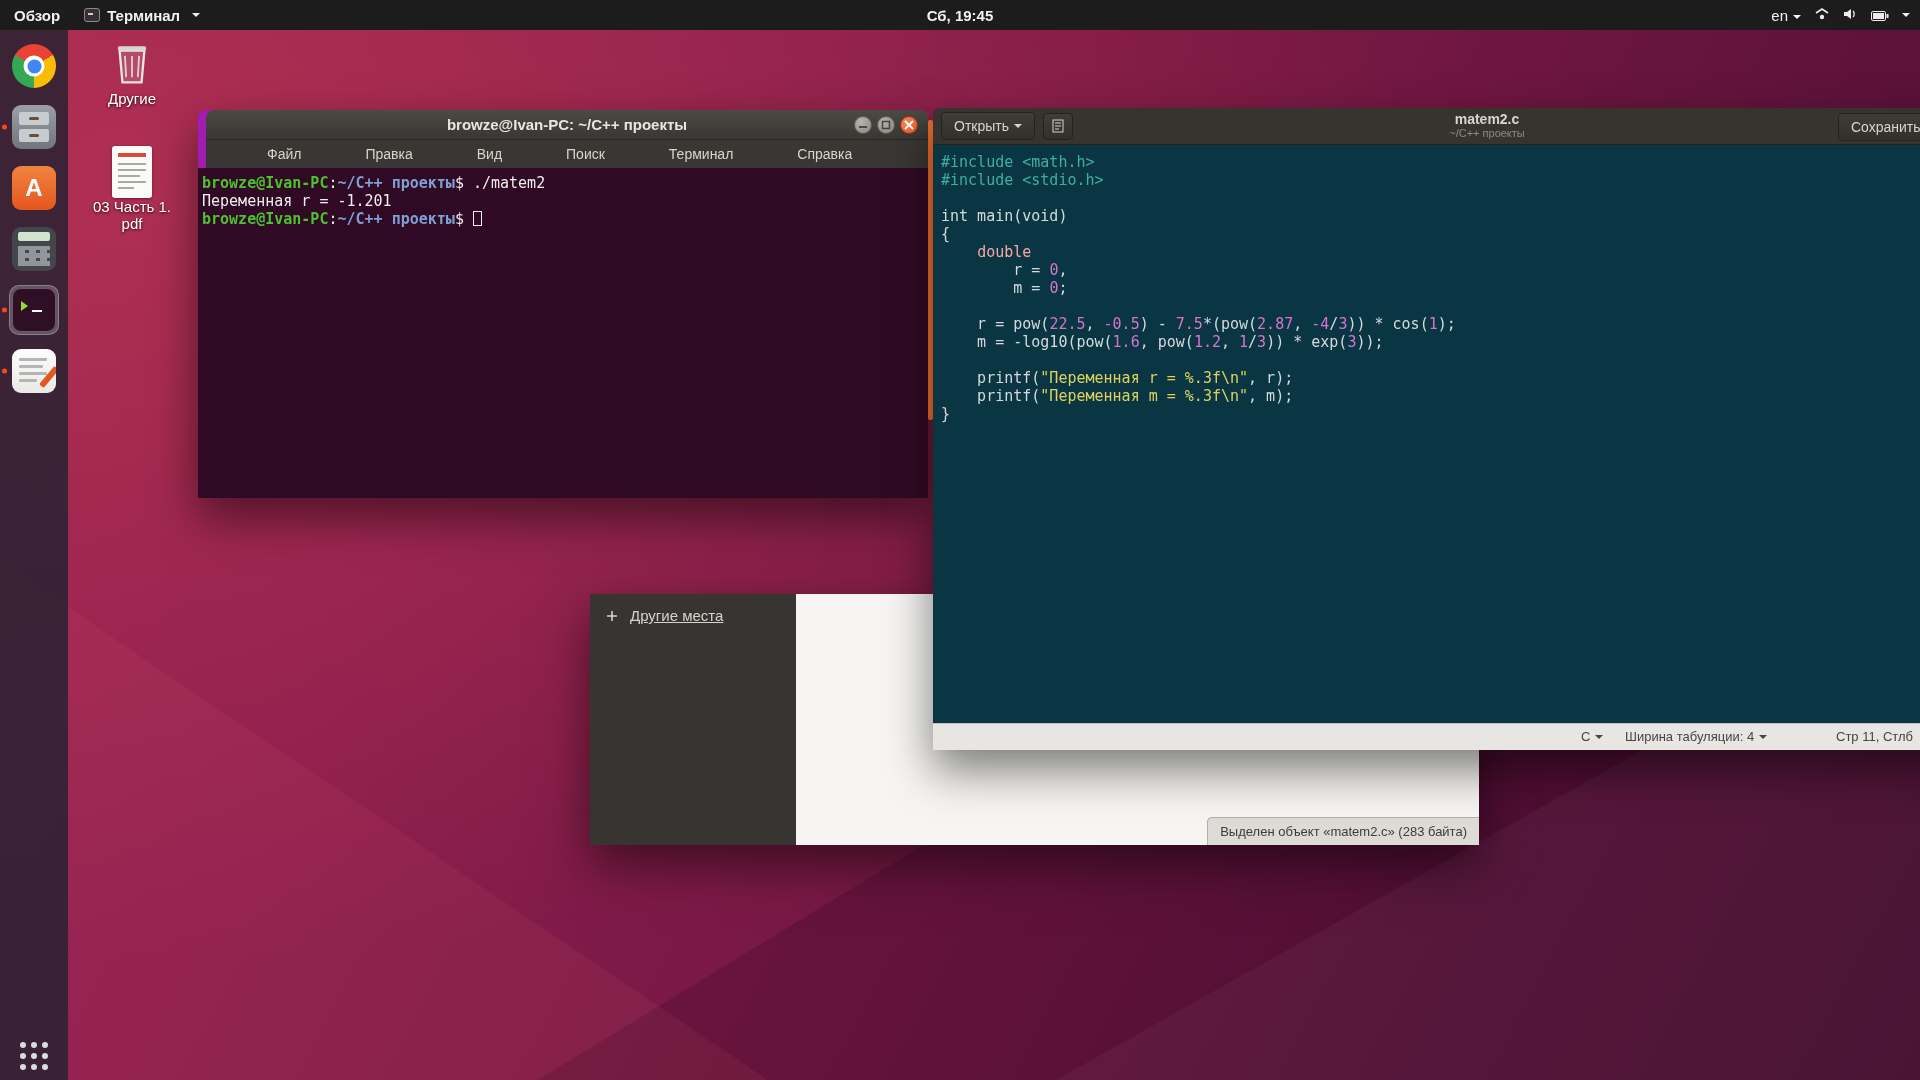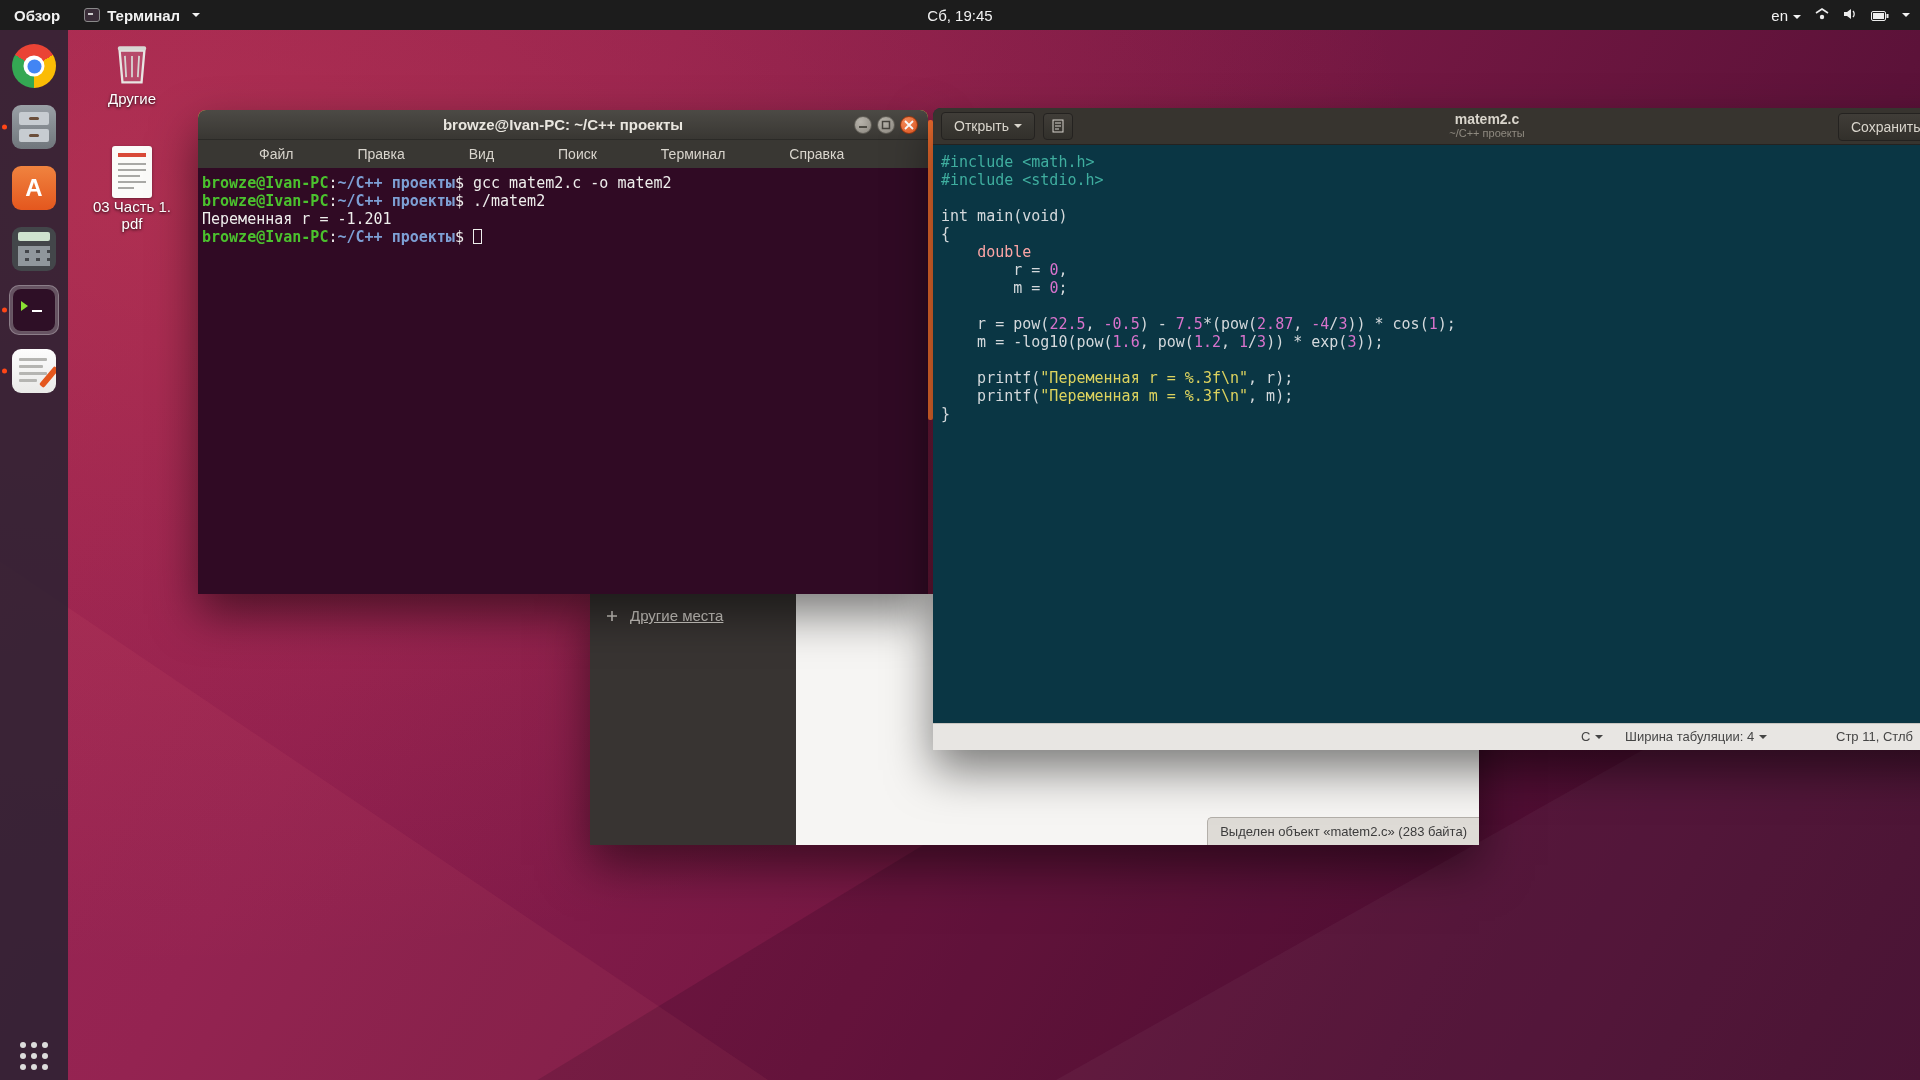--- a/index.html
+++ b/index.html
@@ -20,21 +20,21 @@
     clip-path:polygon(55% 100%, 100% 55%, 100% 100%); }
 
   
   #top-bar { position:absolute; top:0; left:0; right:0; height:30px; background:#1c1c1c;
     display:flex; align-items:center; color:#f2f2f2; font-size:15px; z-index:60; }
   .tb-left { display:flex; align-items:center; gap:24px; padding-left:14px; }
   .tb-activities { font-weight:bold; }
   .tb-appmenu { display:flex; align-items:center; gap:7px; font-weight:bold; }
   .mini-term { width:16px; height:14px; background:#3a2d38; border:1px solid #8a8a8a; border-radius:3px; position:relative; }
   .mini-term::after { content:""; position:absolute; left:3px; top:4px; width:5px; height:2px; background:#cfcfcf; }
-  .tb-clock { position:absolute; left:50%; transform:translateX(-50%); font-weight:normal; }
+  .tb-clock { position:absolute; left:50%; transform:translateX(-50%); font-weight:bold; }
   .tb-right { margin-left:auto; display:flex; align-items:center; gap:13px; padding-right:10px; }
   .chev { display:inline-block; width:0; height:0; border-left:4px solid transparent;
     border-right:4px solid transparent; border-top:4px solid currentColor; margin-left:5px; vertical-align:middle; }
 
   
   #dock { position:absolute; left:0; top:30px; bottom:0; width:68px;
     background:rgba(40,34,49,0.85); z-index:55; }
   .dock-tile { width:50px; height:50px; margin:11px auto 0 auto; border-radius:10px; position:relative;
     display:flex; align-items:center; justify-content:center; }
   .dock-tile.active { background:rgba(255,255,255,0.22); box-shadow:0 0 0 1px rgba(255,255,255,0.25) inset; }
@@ -88,22 +88,22 @@
 
   
   .win { position:absolute; box-shadow:0 20px 46px rgba(0,0,0,0.5); }
   .winbtns { position:absolute; right:10px; top:50%; transform:translateY(-50%); display:flex; gap:5px; }
   .wbtn { width:18px; height:18px; border-radius:50%; border:1px solid #5f5c55;
     background:radial-gradient(circle at 35% 30%, #b7b3ab, #8b877f);
     display:flex; align-items:center; justify-content:center; }
   .wbtn.close { background:radial-gradient(circle at 35% 30%, #f78d5c, #e8571f); border-color:#9c3910; }
 
   
-  #terminal-window { left:198px; top:110px; width:730px; height:484px; border-radius:8px 8px 0 0;
-    background:#fde047; z-index:20; }
+  #terminal-window { left:198px; top:110px; width:730px; height:388px; border-radius:8px 8px 0 0;
+    background:#a21caf; z-index:20;padding-left:8px; }
   .term-titlebar { height:30px; background:linear-gradient(#4c4a45,#393733); border-radius:8px 8px 0 0;
     border-bottom:1px solid #2b2a27; display:flex; align-items:center; justify-content:center; position:relative; }
   .term-title { color:#e9e6df; font-size:15px; font-weight:bold; }
   .term-menubar { height:28px; background:#393733; display:flex; align-items:center; gap:17px; padding-left:14px; }
   .menu-item { color:#d9d5cd; font-size:14px;margin-left:47px; }
   .term-body { position:absolute; top:58px; bottom:0; left:0; right:0; background:#300a24;
     padding:6px 4px; font-family:"DejaVu Sans Mono",monospace; font-size:15px; line-height:18px; }
   .tline { white-space:pre; min-height:18px; }
   .tg { color:#4bc22e; font-weight:bold; }
   .tb2 { color:#7d9fd4; font-weight:bold; }
@@ -307,21 +307,20 @@
   </div>
   <div class="term-menubar" id="term-menu">
       <span class="menu-item">Файл</span>
       <span class="menu-item">Правка</span>
       <span class="menu-item">Вид</span>
       <span class="menu-item">Поиск</span>
       <span class="menu-item">Терминал</span>
       <span class="menu-item">Справка</span>
     </div>
   <div class="term-body" id="term-lines">
-      <div class="tline"><span class="tg">browze@Ivan-PC</span><span class="tw">:</span><span class="tb2">~/C++ проекты</span><span class="tw">$ gcc matem2.c -o matem2</span></div>
       <div class="tline"><span class="tg">browze@Ivan-PC</span><span class="tw">:</span><span class="tb2">~/C++ проекты</span><span class="tw">$ ./matem2</span></div>
       <div class="tline"><span class="tw">Переменная r = -1.201</span></div>
       <div class="tline"><span class="tg">browze@Ivan-PC</span><span class="tw">:</span><span class="tb2">~/C++ проекты</span><span class="tw">$ </span><span class="cursor"></span></div>
     </div>
   <div class="term-scrollbar"></div>
 </div>
 
 <div class="win" id="editor-window">
   <div class="ed-header">
     <span class="ed-btn">

